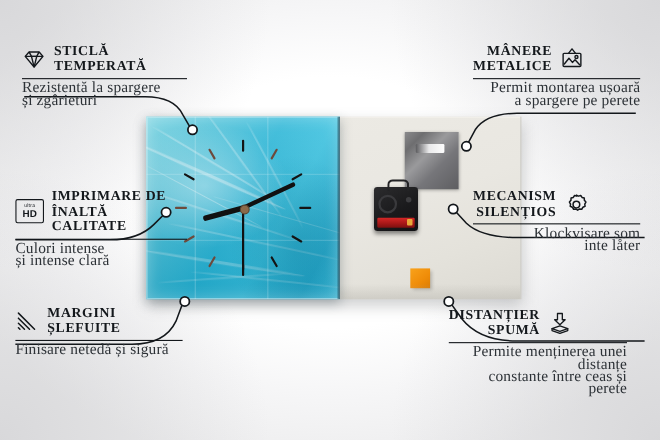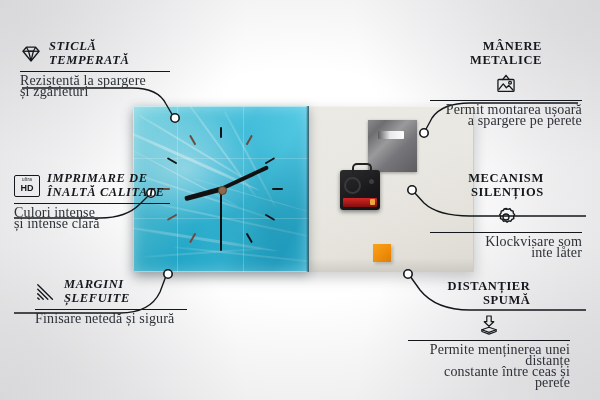--- a/index.html
+++ b/index.html
@@ -152,23 +152,23 @@
     font-family:"Liberation Serif", serif;
     font-size:12.5px;line-height:13.5px;letter-spacing:.6px;
     color:#14181c;font-weight:700;text-transform:uppercase;
   }
   .co-rule{height:1px;background:#13171b;margin:4px 0 3px;}
   .co-sub{
     font-family:Liberation Serif, serif;
     font-size:14px;line-height:11px;color:#2c3136;letter-spacing:.15px;
   }
   .callout.left .co-head{justify-content:flex-start;}
-  .callout.left .co-title{text-align:left;font-style:italic;}
+  .callout.left .co-title{text-align:left;}
   .callout.left .co-sub{text-align:left;}
-  .callout.right .co-head{flex-direction:column;}
+  .callout.right .co-head{flex-direction:row;}
   .callout.right .co-title{text-align:right;}
   .callout.right .co-sub{text-align:right;}
 
   .ico{width:22px;height:22px;flex:0 0 22px;color:#14181c;}
   .ico svg{display:block;width:22px;height:22px;}
 
   
   .hdbox{
     width:24px;height:20px;flex:0 0 24px;border:1.4px solid #14181c;border-radius:2px;
     display:flex;flex-direction:column;align-items:center;justify-content:center;line-height:1;
@@ -323,21 +323,21 @@
       <div>
         <div class="co-title">IMPRIMARE DE</div>
         <div class="co-title">ÎNALTĂ CALITATE</div>
       </div>
     </div>
     <div class="co-rule"></div>
     <div class="co-sub">Culori intense</div>
     <div class="co-sub">și intense clară</div>
   </div>
 
-  <div class="callout left" style="left:14px;top:278px;width:152px;margin-left:21px;">
+  <div class="callout left" style="left:14px;top:278px;width:152px;">
     <div class="co-head">
       <span class="ico">
         <svg viewBox="0 0 24 24" fill="none" stroke="#14181c" stroke-width="1.5" stroke-linecap="round">
           <path d="M3 4 L19 20"></path>
           <path d="M3 9 L14 20"></path>
           <path d="M3 14 L9 20"></path>
           <path d="M3 18.5 L4.5 20"></path>
         </svg>
       </span>
       <div>

